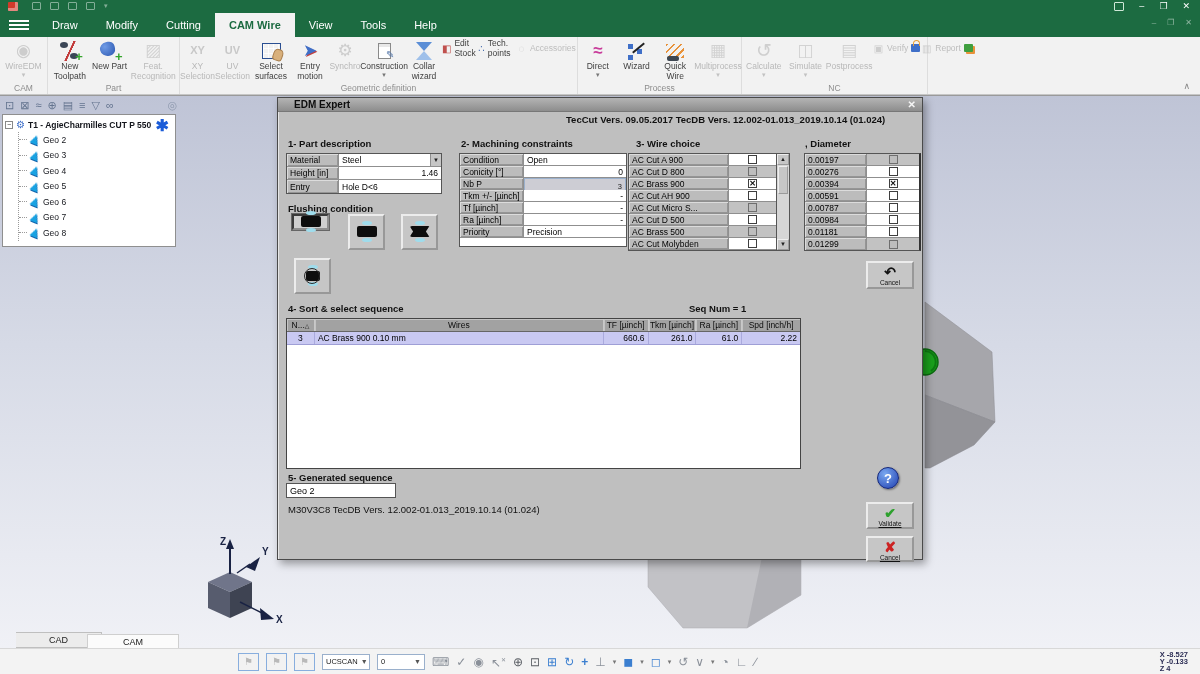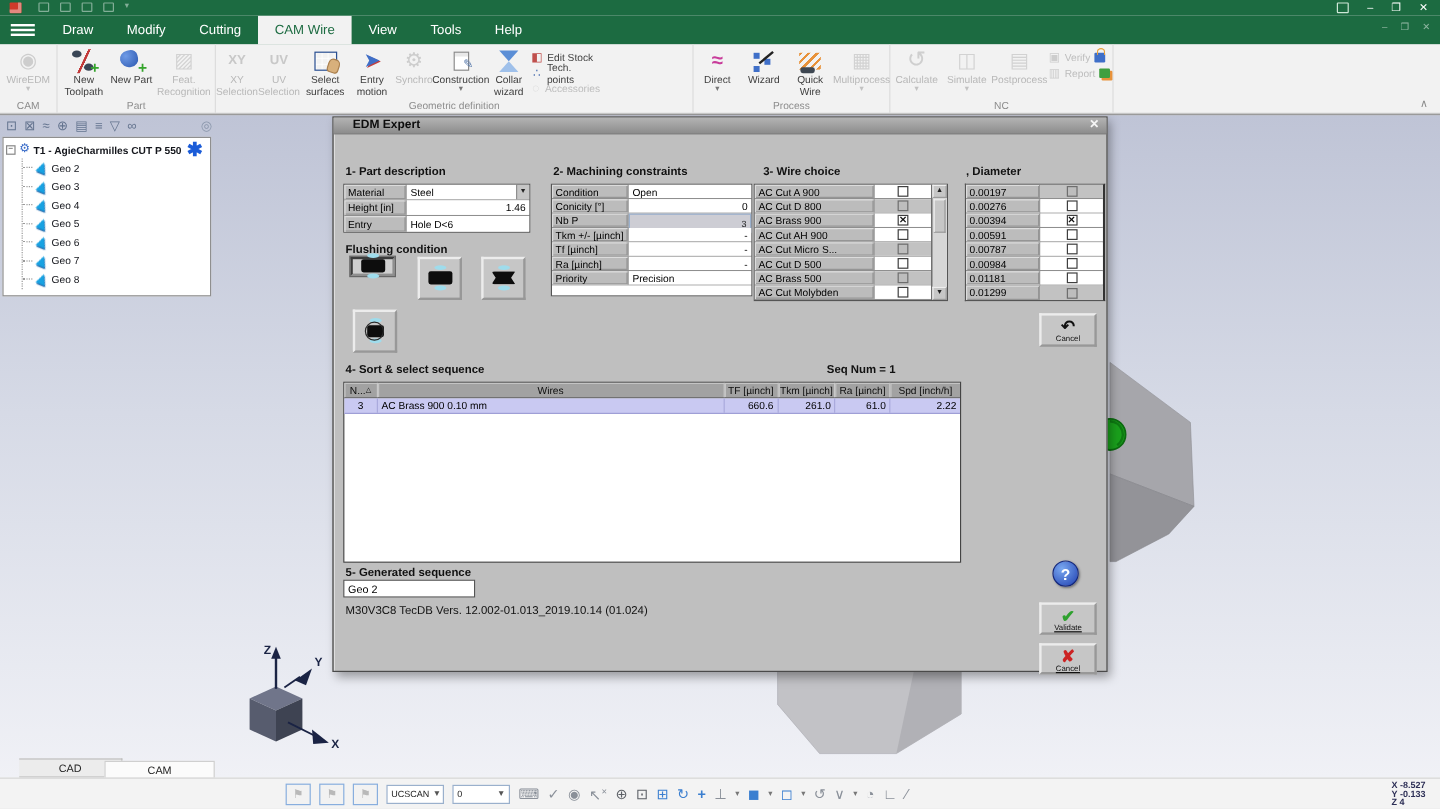--- a/index.html
+++ b/index.html
@@ -13,32 +13,32 @@
   .qa span{width:9px;height:8px;border:1px solid #fff;border-radius:1px;display:block}
   .qa .qcar{border:none;width:auto;height:auto;color:#fff;font-size:7px;line-height:8px}
   .wc{position:absolute;right:10px;top:1px;display:flex;gap:15px;align-items:center;color:#fff}
   .wc .gi{font-size:9px;line-height:11px}
   .wc .appbox{width:10px;height:9px;border:1px solid #cfe8d8;border-radius:1px}
   
   .menubar{position:absolute;top:13px;left:0;right:0;height:24px;background:#1c6b41;display:flex;align-items:stretch;z-index:9}
   .hamb{width:38px;display:flex;flex-direction:column;justify-content:center;gap:2px;padding:0 9px;cursor:pointer}
   .hamb i{height:2px;background:#fff;display:block}
   .mtab{color:#fff;font-size:11px;display:flex;align-items:center;padding:0 14px;cursor:pointer}
-  .mtab.active{background:#f2f2f2;color:#1c6b41;font-weight:normal}
+  .mtab.active{background:#f2f2f2;color:#1c6b41;font-weight:bold}
   .wc2{position:absolute;right:8px;top:5px;display:flex;gap:11px;color:rgba(255,255,255,.5);font-size:8px}
   
   .ribbon{position:absolute;top:37px;left:0;right:0;height:58px;background:#f2f2f2;border-bottom:1px solid #c6c6c6;display:flex;z-index:9}
   .rgroup{position:relative;border-right:1px solid #dddddd;display:flex;align-items:flex-start;padding-top:1px;flex:0 0 auto}
   .glabel{position:absolute;bottom:1px;left:0;right:0;text-align:center;font-size:8.5px;color:#8d8d8d}
   .rbtn{display:flex;flex-direction:column;align-items:center;justify-content:flex-start;font-size:8.5px;color:#3e3e3e;text-align:center;line-height:1.12;height:44px;padding-top:1px;cursor:pointer}
   .rbtn.dis{color:#b8b8b8;cursor:default}
   .ri{height:23px;display:flex;align-items:center;justify-content:center;width:100%;font-size:17px}
   .car{font-size:7px;color:#777;line-height:5px}
   .dis .car{color:#c2c2c2}
-  .rsmall{display:flex;flex-direction:column;gap:1px;padding-top:4px}
+  .rsmall{display:flex;flex-direction:row;gap:1px;padding-top:4px}
   .rsrow{display:flex;align-items:center;gap:3px;font-size:8.5px;color:#3e3e3e;height:12px;cursor:pointer}
   .rsrow.dis{color:#bdbdbd;cursor:default}
   .rsrow .si{font-size:10px;width:11px;text-align:center}
   .ribchev{position:absolute;right:10px;bottom:3px;color:#8a8a8a;font-size:9px;cursor:pointer}
   
   .ic{position:relative;display:inline-block}
   .ic-tp{width:22px;height:20px;background:linear-gradient(115deg,transparent 46%,#c23a3a 47%,#c23a3a 53%,transparent 54%)}
   .ic-tp::before{content:"";position:absolute;width:8px;height:6px;background:#3a4656;border-radius:50%;left:1px;top:1px;box-shadow:10px 11px 0 #3a4656}
   .ic-tp::after{content:"+";position:absolute;right:-2px;bottom:-4px;color:#35a52c;font-weight:bold;font-size:13px}
   .ic-np{width:22px;height:20px}
@@ -385,20 +385,21 @@
       </div>
   </div>
   <span class="star">✱</span>
 </div>
 
 <div class="dlg">
   <div class="dlg-title">
     <span class="t">EDM Expert</span>
     <span class="dlg-close gi" data-g="✕"></span>
   </div>
+  <div class="ver">TecCut Vers. 09.05.2017    TecDB Vers. 12.002-01.013_2019.10.14 (01.024)</div>
 
   <div class="flabel" style="left:10px;top:40px">1- Part description</div>
   <div class="tbl" style="left:8px;top:55px;width:156px">
     <div class="trow" style="height:13px">
       <div class="tlabel" style="width:52px">Material</div>
       <div class="tval">Steel</div>
       <div class="ddbtn gi" data-g="▼"></div>
     </div>
     <div class="trow" style="height:13px">
       <div class="tlabel" style="width:52px">Height [in]</div>

